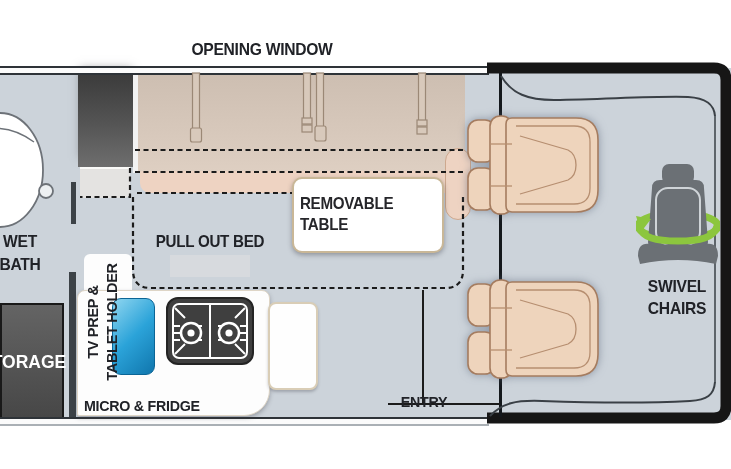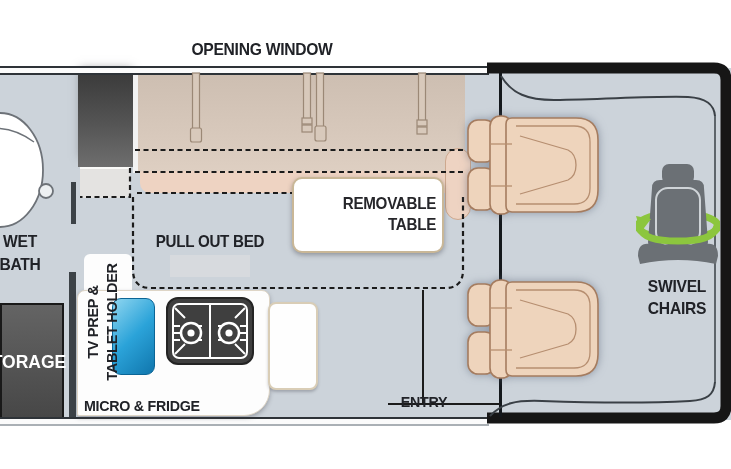--- a/index.html
+++ b/index.html
@@ -45,21 +45,21 @@
   .sink{left:268px;top:302px;width:50px;height:88px;background:#fefefe;
     border:2px solid #d9cdb6;box-sizing:border-box;border-radius:8px;
     box-shadow:0 2px 3px rgba(60,60,70,.3);}
   .tv{left:112px;top:298px;width:43px;height:77px;border-radius:9px;
     background:linear-gradient(135deg,#8fd6f0 0%,#2ba3d9 50%,#1076ad 100%);
     border:1px solid #0b6596;box-sizing:border-box;}
   .stove{left:165px;top:296px;width:90px;height:70px;}
   
   .table{left:292px;top:177px;width:152px;height:76px;background:#ffffff;
     border:2px solid #c9b797;box-sizing:border-box;border-radius:10px;
-    box-shadow:0 2px 5px rgba(50,50,60,.4);text-align:right;padding-top:14px;}
+    box-shadow:0 2px 5px rgba(50,50,60,.4);text-align:left;padding-top:14px;}
   .table div{font-weight:700;font-size:16.5px;line-height:21px;color:#26262a;
     letter-spacing:-.3px;transform:scaleX(.92);}
   
   .lbl{position:absolute;font-weight:700;color:#202227;letter-spacing:-.3px;
     white-space:nowrap;line-height:1.2;}
   .cond{transform:scaleX(.92);}
   .lbl-window{left:172px;top:40px;width:180px;text-align:center;font-size:17px;}
   .lbl-bed{left:148px;top:232px;width:124px;text-align:center;font-size:16.5px;}
   .lbl-wetbath{left:-16px;top:230px;width:72px;text-align:center;font-size:17px;line-height:23px;}
   .lbl-micro{left:84px;top:397px;width:130px;font-size:15.5px;transform-origin:left;}

